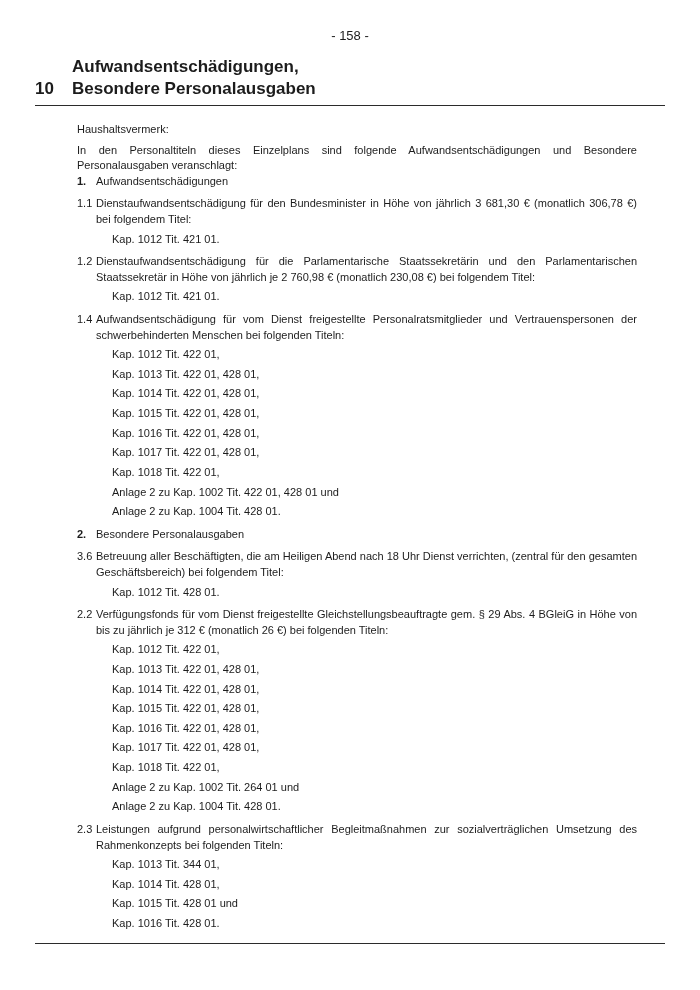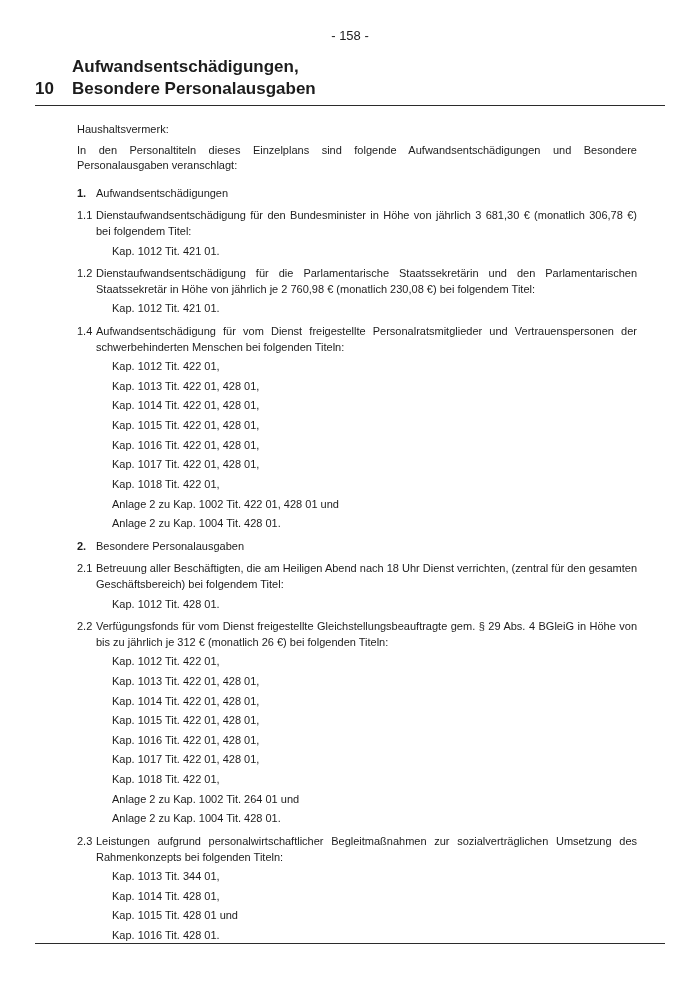--- a/index.html
+++ b/index.html
@@ -51,21 +51,21 @@
     bottom: 46px;
     margin: 0;
   }
   .body {
     margin: 13px 63px 0 77px;
   }
   .vermerk-label {
     margin: 16px 0 5px 0;
   }
   .intro-text {
-    margin: 0 0 12px 0;
+    margin: 0 0 0 0;
     text-align: justify;
   }
   .item {
     display: flex;
     margin-bottom: 7px;
   }
   .item-number {
     flex: 0 0 19px;
   }
   .item-number.bold {
@@ -144,21 +144,21 @@
             <div class="title-line">Anlage 2 zu Kap. 1004 Tit. 428 01.</div>
           </div>
         </div>
         <div class="item">
           <div class="item-number bold">2.</div>
           <div class="item-content">
             <div class="group-heading">Besondere Personalausgaben</div>
           </div>
         </div>
         <div class="item">
-          <div class="item-number">2.1</div>
+          <div class="item-number">3.6</div>
           <div class="item-content">
             <div class="item-text">Betreuung aller Beschäftigten, die am Heiligen Abend nach 18 Uhr Dienst verrichten, (zentral für den gesamten Geschäftsbereich) bei folgendem Titel:</div>
             <div class="title-line">Kap. 1012 Tit. 428 01.</div>
           </div>
         </div>
         <div class="item">
           <div class="item-number">2.2</div>
           <div class="item-content">
             <div class="item-text">Verfügungsfonds für vom Dienst freigestellte Gleichstellungsbeauftragte gem. § 29 Abs. 4 BGleiG in Höhe von bis zu jährlich je 312 € (monatlich 26 €) bei folgenden Titeln:</div>
             <div class="title-line">Kap. 1012 Tit. 422 01,</div>

